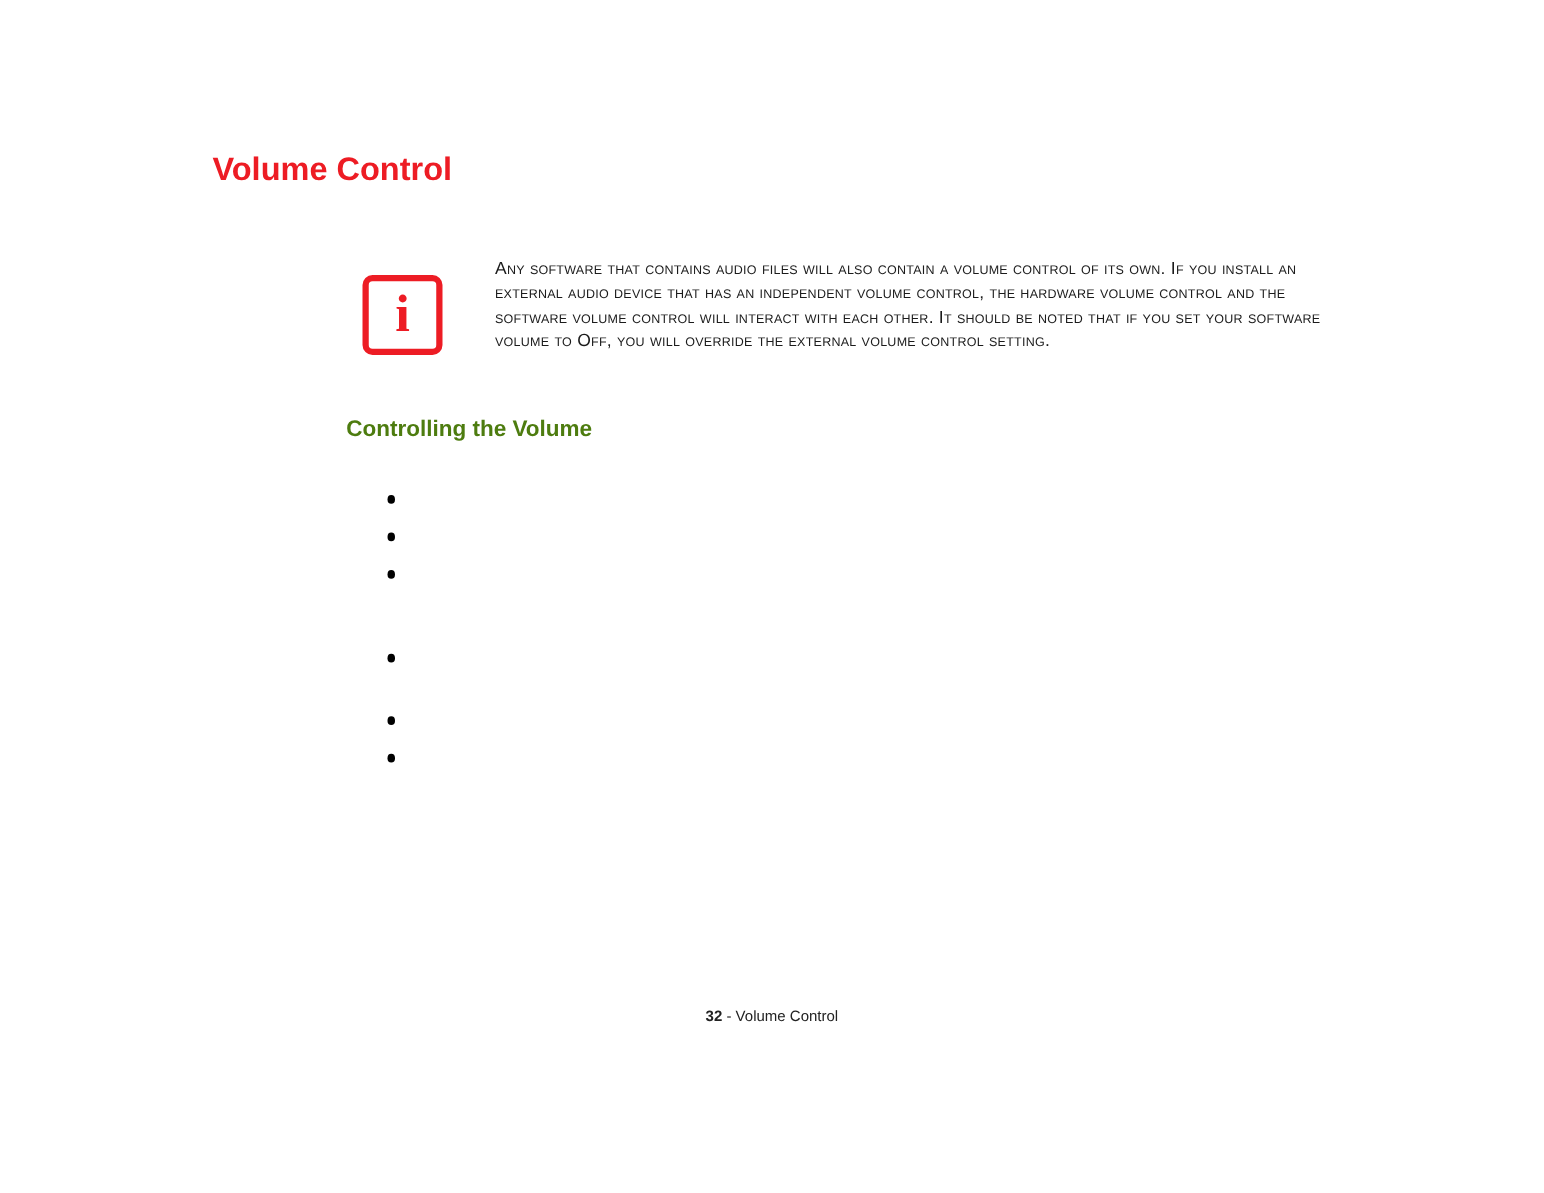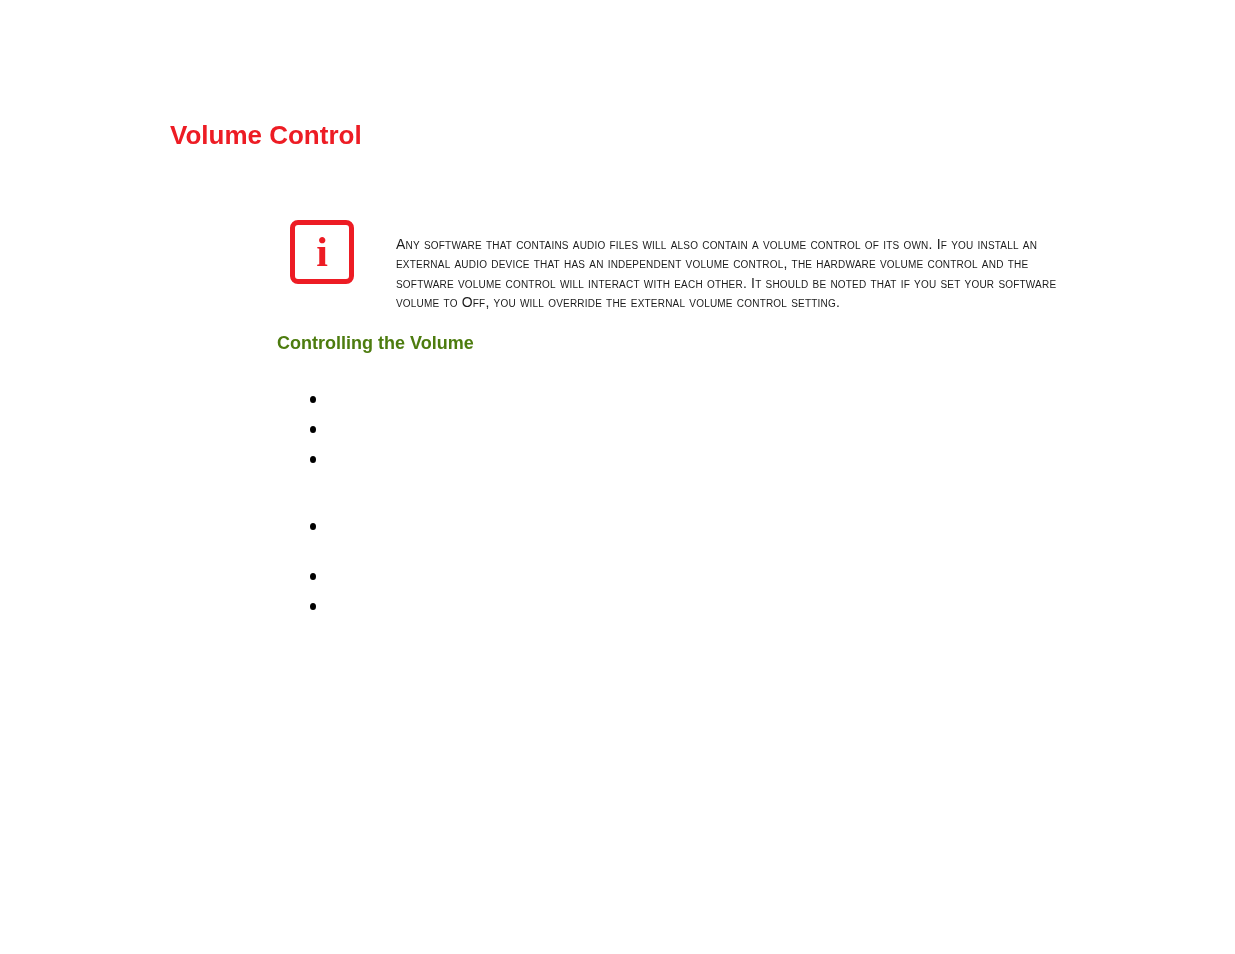--- a/index.html
+++ b/index.html
@@ -54,21 +54,20 @@
   }
   .note-text {
     margin-left: 42px;
     width: 670px;
     font-family: Arial, Helvetica, sans-serif;
     font-size: 14px;
     line-height: 1.38;
     color: #1b1b1b;
     font-variant: small-caps;
     letter-spacing: 0.2px;
-    margin-top: 30px;
   }
   .subheading {
     position: absolute;
     left: 277px;
     top: 333px;
     font-family: "Helvetica Neue", Arial, Helvetica, sans-serif;
     font-weight: 700;
     font-size: 18px;
     color: #4d7c0f;
   }
@@ -127,14 +126,17 @@
 
   <ul class="bullets">
     <li style="margin-bottom:20px;"></li>
     <li style="margin-bottom:20px;"></li>
     <li style="margin-bottom:57px;"></li>
     <li style="margin-bottom:40px;"></li>
     <li style="margin-bottom:20px;"></li>
     <li></li>
   </ul>
 
+  <div class="footer">
+    <span class="pn">32</span><span> - </span><span>Volume Control</span>
+  </div>
 
 </div>
 
 </body></html>

